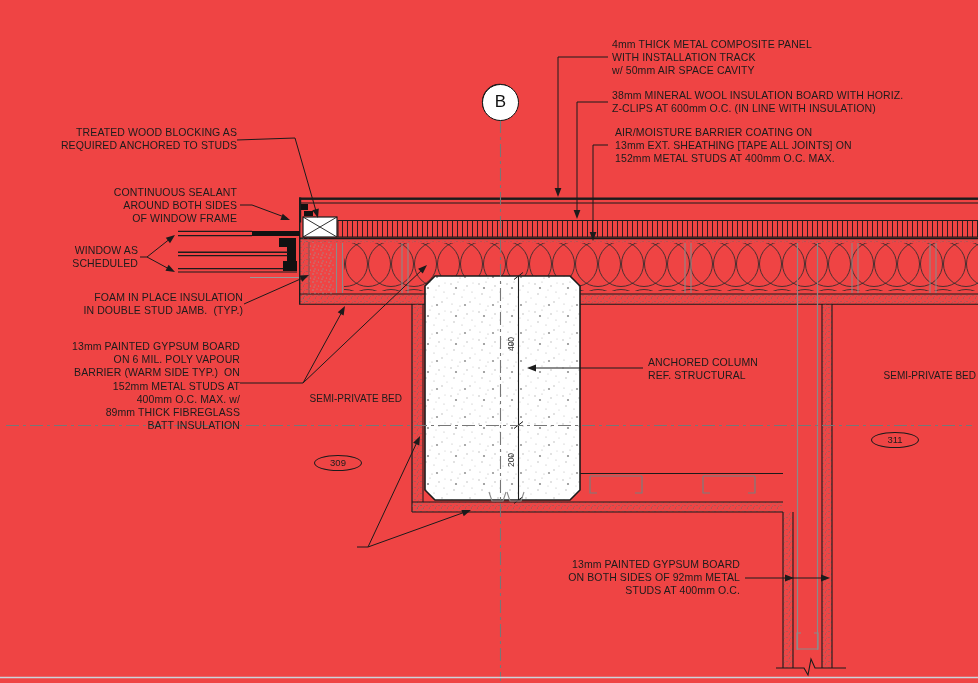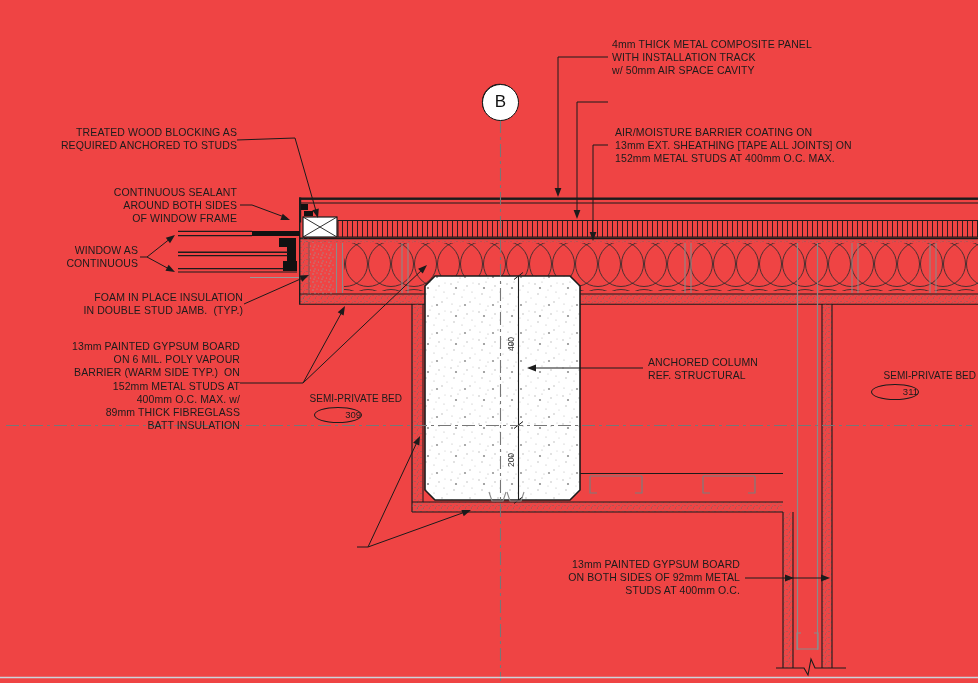--- a/index.html
+++ b/index.html
@@ -5,21 +5,21 @@
   html,body{margin:0;padding:0;background:#ffffff;}
   #sheet{position:relative;width:978px;height:683px;background:#ef4444;overflow:hidden;
          font-family:"Liberation Sans", sans-serif;}
   #linework{position:absolute;left:0;top:0;z-index:1;}
   .txt{position:absolute;z-index:2;font-size:10.5px;line-height:13.2px;color:#1c1c1c;
        white-space:pre;letter-spacing:0.1px;}
   .r{text-align:right;}
   .l{text-align:left;}
   .room-label{position:absolute;z-index:2;font-size:10px;color:#1c1c1c;text-align:right;}
   .oval{position:absolute;z-index:2;width:46px;height:14px;border:1.2px solid #1b1b1b;
-        border-radius:50%;font-size:9.5px;line-height:13px;text-align:right;color:#1c1c1c;}
+        border-radius:50%;font-size:9.5px;line-height:13px;text-align:center;color:#1c1c1c;margin-top:48px;}
   .grid-bubble{position:absolute;z-index:2;left:482px;top:84px;width:35px;height:35px;
         border:1.3px solid #111;border-radius:50%;background:#fff;font-size:17px;
         line-height:34px;text-align:center;color:#111;}
   .dim{position:absolute;z-index:2;width:26px;font-size:8.5px;color:#333;text-align:center;
         transform:rotate(-90deg);}
 </style>
 </head>
 <body>
 
 <div id="sheet">
@@ -199,30 +199,32 @@
     <polygon points="0,0 -9,3.4 -9,-3.4" transform="translate(794,578) rotate(0)"></polygon>
     <polygon points="0,0 -9,3.4 -9,-3.4" transform="translate(830,578) rotate(0)"></polygon>
   </g>
 
   <line x1="0" y1="677.5" x2="978" y2="677.5" stroke="#ccd4da" stroke-width="1.5"></line>
 </svg>
 
   <div class="txt l" style="left:612px;top:38px;">4mm THICK METAL COMPOSITE PANEL
 WITH INSTALLATION TRACK
 w/ 50mm AIR SPACE CAVITY</div>
+  <div class="txt l" style="left:612px;top:89px;">38mm MINERAL WOOL INSULATION BOARD WITH HORIZ.
+Z-CLIPS AT 600mm O.C. (IN LINE WITH INSULATION)</div>
   <div class="txt l" style="left:615px;top:126px;">AIR/MOISTURE BARRIER COATING ON
 13mm EXT. SHEATHING [TAPE ALL JOINTS] ON
 152mm METAL STUDS AT 400mm O.C. MAX.</div>
   <div class="txt r" style="right:741px;top:186px;">CONTINUOUS SEALANT
 AROUND BOTH SIDES
 OF WINDOW FRAME</div>
   <div class="txt r" style="right:741px;top:126px;">TREATED WOOD BLOCKING AS
 REQUIRED ANCHORED TO STUDS</div>
   <div class="txt r" style="right:840px;top:244px;">WINDOW AS
-CONTINUOUS</div>
+SCHEDULED</div>
   <div class="txt r" style="right:735px;top:291px;">FOAM IN PLACE INSULATION
 IN DOUBLE STUD JAMB.  (TYP.)</div>
   <div class="txt r" style="right:738px;top:340px;">13mm PAINTED GYPSUM BOARD
 ON 6 MIL. POLY VAPOUR
 BARRIER (WARM SIDE TYP.)  ON
 152mm METAL STUDS AT
 400mm O.C. MAX. w/
 89mm THICK FIBREGLASS
 BATT INSULATION</div>
   <div class="txt l" style="left:648px;top:356px;">ANCHORED COLUMN

